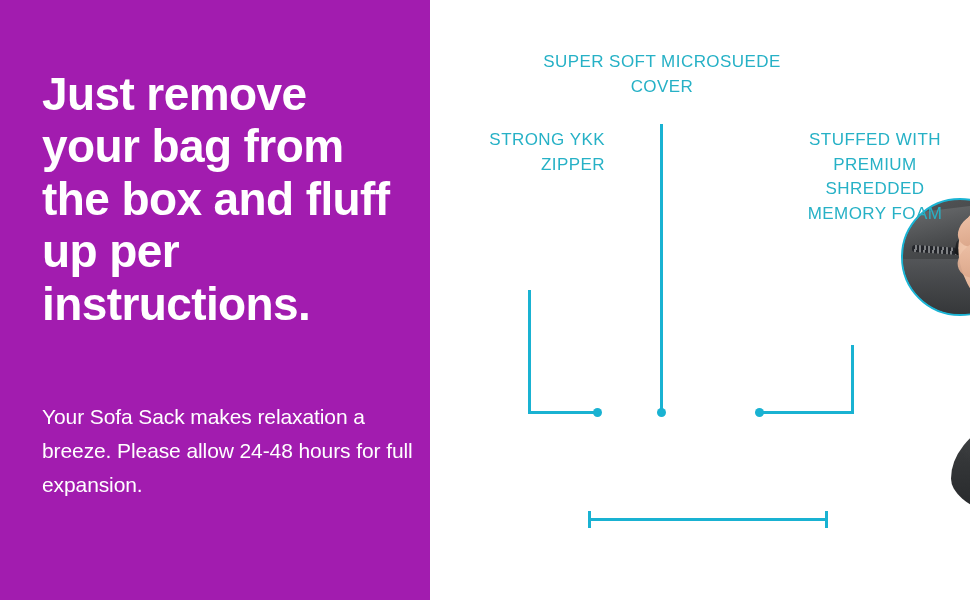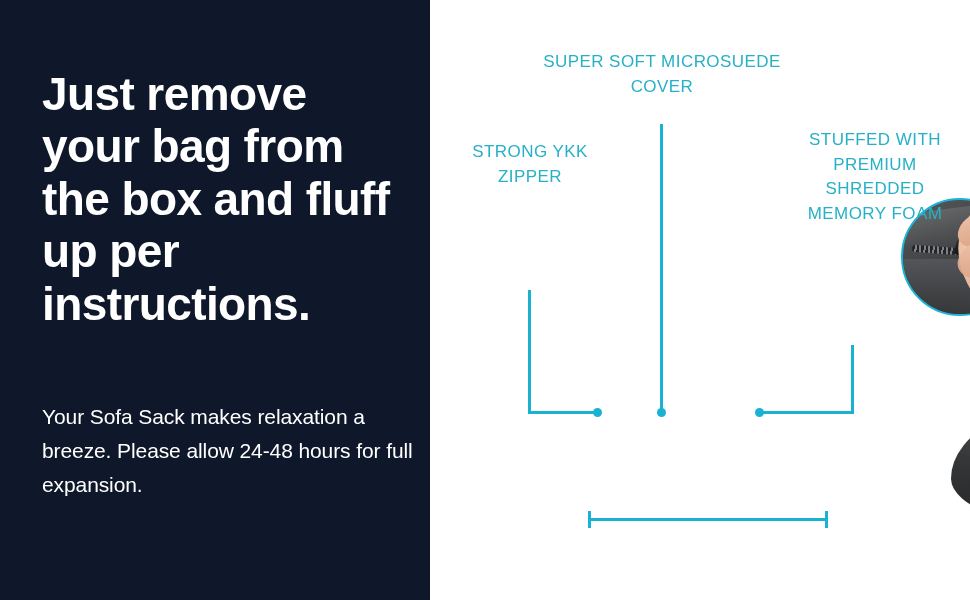--- a/index.html
+++ b/index.html
@@ -7,21 +7,21 @@
     width:970px;height:600px;overflow:hidden;
     background:#ffffff;
     font-family:"Liberation Sans", sans-serif;
     -webkit-font-smoothing:antialiased;
   }
   .stage{position:relative;width:970px;height:600px;background:#ffffff;}
 
   
   .left-panel{
     position:absolute;left:0;top:0;width:430px;height:600px;
-    background:#0f172a;
+    background:#a21caf;
     padding-left:14px;
   }
   .headline{
     position:absolute;left:42px;top:68px;width:372px;
     color:#ffffff;font-weight:bold;font-size:46px;line-height:1.14;
     letter-spacing:-0.6px;
   }
   .subcopy{
     position:absolute;left:42px;top:400px;width:372px;
     color:#ffffff;font-size:21px;line-height:1.62;font-weight:normal;
@@ -33,21 +33,21 @@
     position:absolute;left:430px;top:0;width:540px;height:600px;
     background:#ffffff;overflow:hidden;
   }
 
   
   .callout{
     position:absolute;color:#26b1c6;font-weight:normal;
     font-size:17px;line-height:1.45;letter-spacing:0.45px;
   }
   .callout-top{left:512px;top:50px;width:300px;text-align:center;}
-  .callout-left{left:455px;top:140px;width:150px;text-align:center;}
+  .callout-left{left:455px;top:128px;width:150px;text-align:right;}
   .callout-right{left:795px;top:128px;width:160px;text-align:center;}
   .callout-bottom{left:520px;top:532px;width:400px;text-align:center;}
 
   
   .lineV,.lineH{position:absolute;background:#19b2d2;}
   .lineV{width:3px;}
   .lineH{height:3px;}
   .dot{position:absolute;width:9px;height:9px;border-radius:50%;background:#19b2d2;}
 
   

